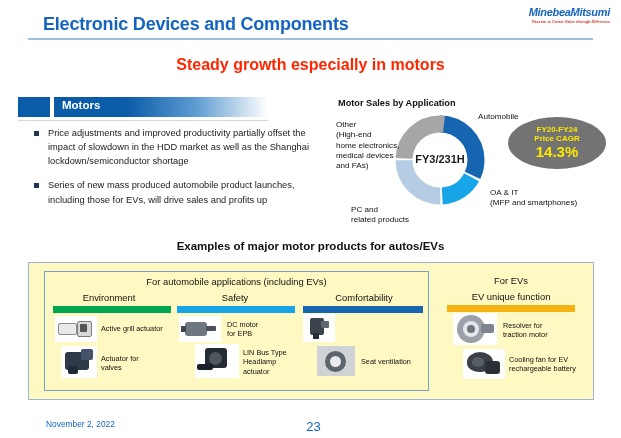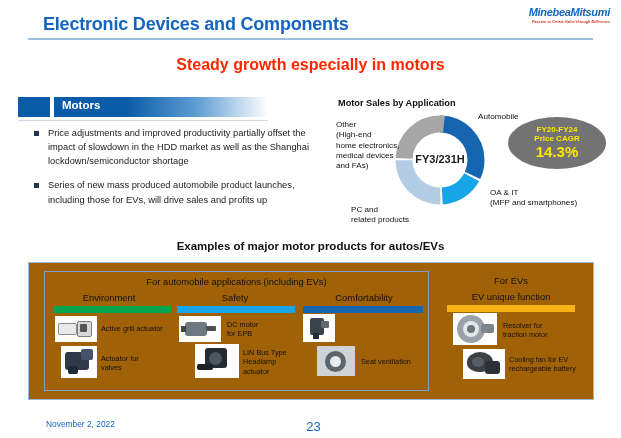--- a/index.html
+++ b/index.html
@@ -75,21 +75,21 @@
   .cagr-l2{font-size:8px;}
   .cagr-l3{font-size:15px;margin-top:0;}
 
   
   .sec-title{
     position:absolute;left:0;right:0;top:240px;text-align:center;
     font-size:11.5px;font-weight:bold;color:#111;
   }
   .panel{
     position:absolute;left:28px;top:262px;width:566px;height:138px;
-    background:#a16207;border:1px solid #9DB6D4;box-sizing:border-box;
+    background:#fef9c3;border:1px solid #9DB6D4;box-sizing:border-box;
   }
   .inner-box{
     position:absolute;left:15px;top:8px;width:385px;height:120px;
     border:1px solid #7FA0C6;box-sizing:border-box;
   }
   .ev-box{
     position:absolute;left:412px;top:8px;width:140px;height:120px;
     box-sizing:border-box;
   }
   .grp-title{

